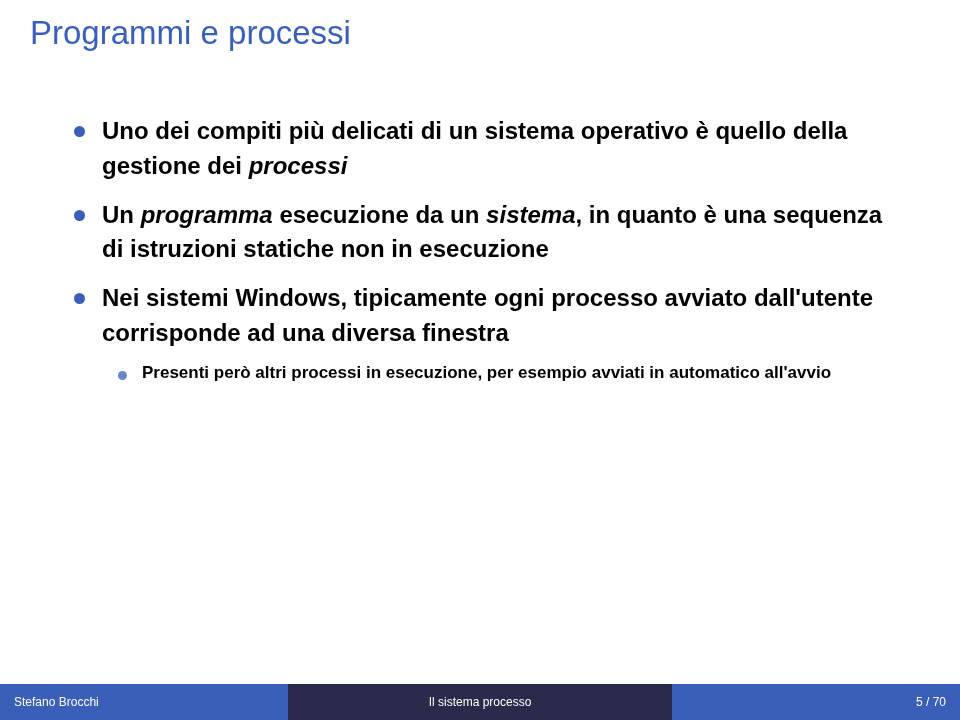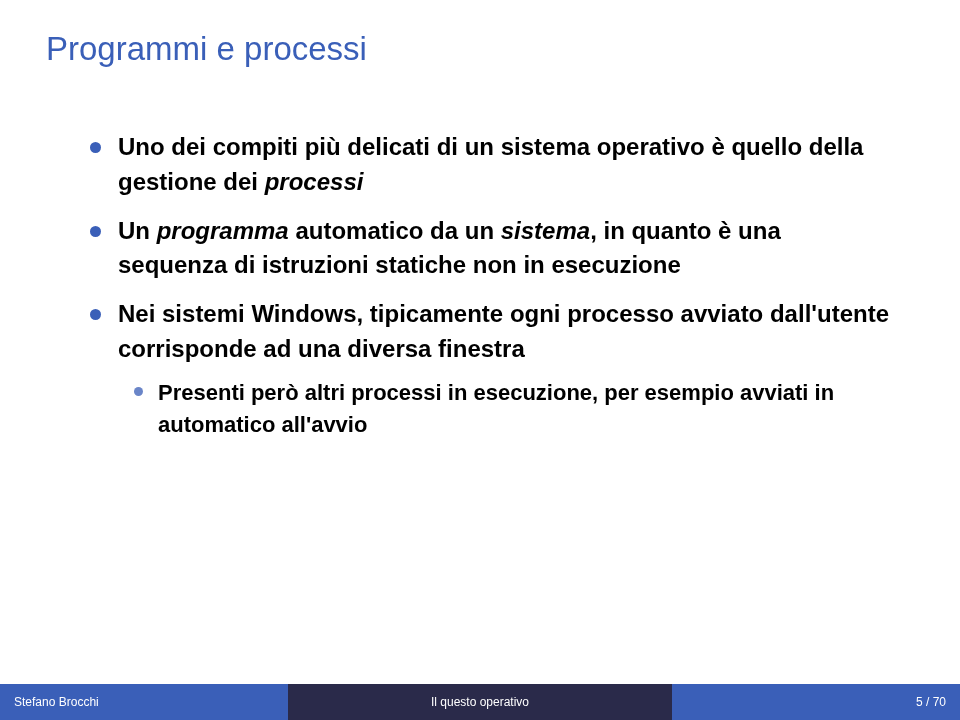--- a/index.html
+++ b/index.html
@@ -6,21 +6,21 @@
   body {
     width: 960px; height: 720px;
     background: #fff;
     font-family: 'Helvetica Neue', Helvetica, Arial, sans-serif;
     position: relative;
     overflow: hidden;
   }
   .slide {
     width: 960px; height: 720px;
     position: relative;
-    padding: 16px;
+    padding: 0;
   }
   .title {
     color: #3a5fb8;
     font-size: 33px;
     font-weight: 400;
     padding: 14px 30px 22px 30px;
   }
   .content {
     padding: 40px 50px 0 74px;
     font-size: 24px;
@@ -38,21 +38,21 @@
     position: absolute;
     left: 0; top: 12px;
     width: 11px; height: 11px;
     background: #3a5fb8;
     border-radius: 50%;
   }
   .sub-list { list-style: none; margin-top: 10px; margin-left: 16px; }
   .sub-list > li {
     position: relative;
     padding-left: 24px;
-    font-size: 22px;
+    font-size: 17px;
     margin-bottom: 8px;
   }
   .sub-list > li::before {
     content: "";
     position: absolute;
     left: 0; top: 10px;
     width: 9px; height: 9px;
     background: #6a85c8;
     border-radius: 50%;
   }
@@ -107,21 +107,21 @@
 </head>
 <body>
 <div class="slide">
   <h1 class="title">Programmi e processi</h1>
   <div class="content">
     <ul class="bullet-list">
       <li>
         <span>Uno dei compiti più delicati di un sistema operativo è quello della gestione dei </span><span class="italic">processi</span>
       </li>
       <li>
-        <span>Un </span><span class="italic">programma</span><span> automatico da un </span><span class="italic">sistema</span><span>, in quanto è una sequenza di istruzioni statiche non in esecuzione</span>
+        <span>Un </span><span class="italic">programma</span><span> esecuzione da un </span><span class="italic">sistema</span><span>, in quanto è una sequenza di istruzioni statiche non in esecuzione</span>
       </li>
       <li>
         <span>Nei sistemi Windows, tipicamente ogni processo avviato dall'utente corrisponde ad una diversa finestra</span>
         <ul class="sub-list">
           <li>Presenti però altri processi in esecuzione, per esempio avviati in automatico all'avvio</li>
         </ul>
       </li>
     </ul>
   </div>
   <div class="nav-icons">
@@ -143,16 +143,16 @@
     <span class="nav-group">
         <span class="nav-tri">◀</span>
         <span class="nav-sym">≡</span>
         <span class="nav-tri">▶</span>
       </span>
     <span class="nav-sym" style="color:#c9c9c9;">≡</span>
     <span class="nav-swirl">↻</span>
   </div>
   <div class="footer">
     <div class="footer-left">Stefano Brocchi</div>
-    <div class="footer-center">Il questo operativo</div>
+    <div class="footer-center">Il sistema processo</div>
     <div class="footer-right">5 / 70</div>
   </div>
 </div>
 
 </body></html>

